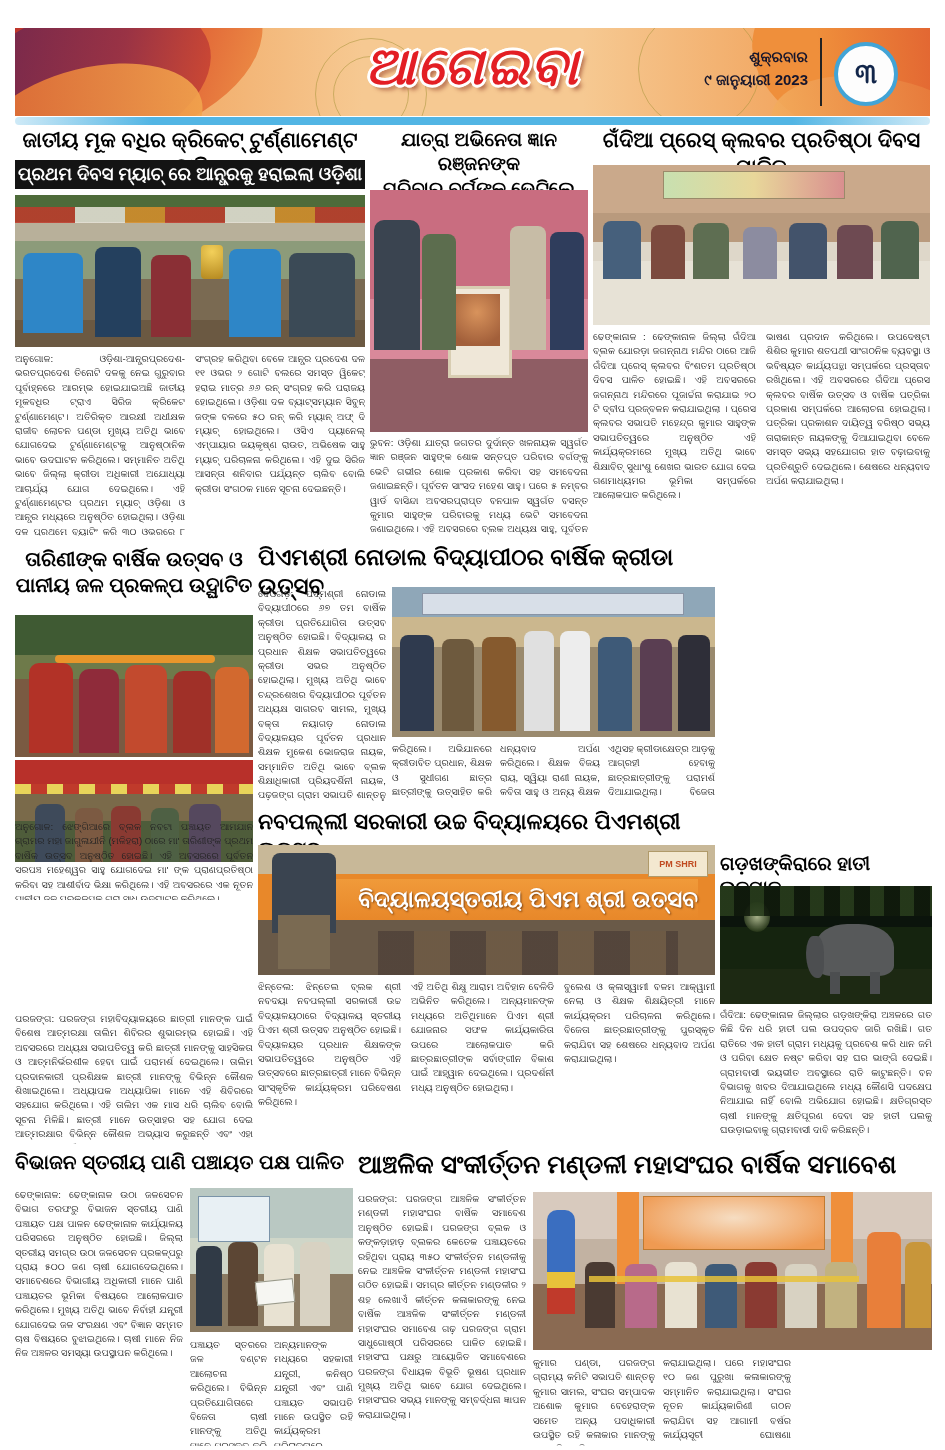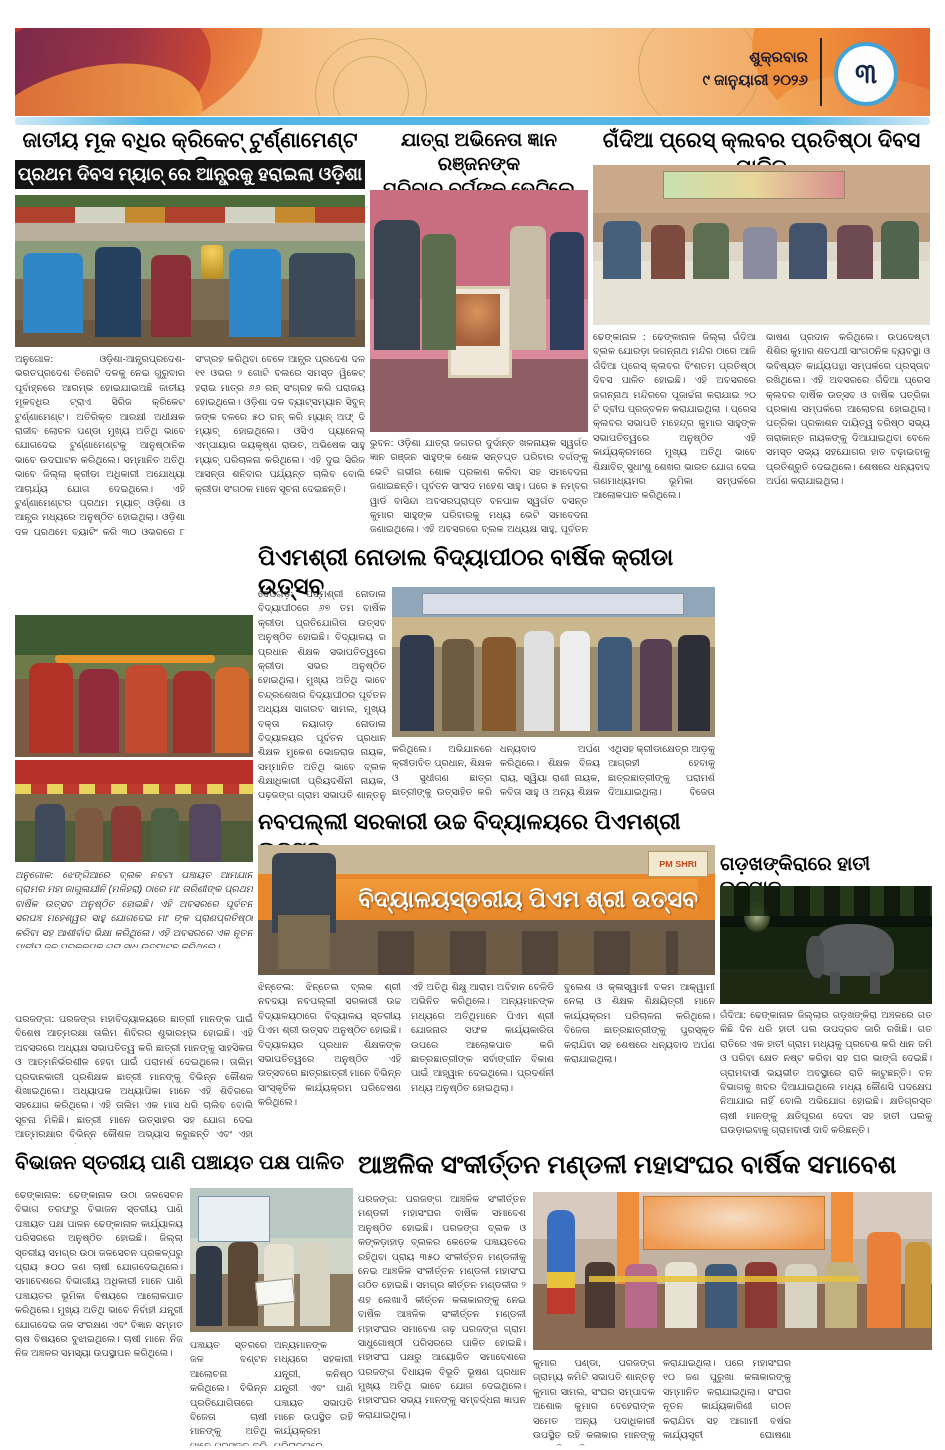--- a/index.html
+++ b/index.html
@@ -46,23 +46,24 @@
 
   <div id="masthead" class="abs">
     <div class="wave" style="left:-90px;top:-70px;width:340px;height:190px;background:linear-gradient(120deg,#a2242c,#d8452b 55%,#f09a4a);transform:rotate(-12deg);"></div>
     <div class="wave" style="left:-60px;top:-20px;width:260px;height:150px;background:linear-gradient(120deg,#5b2355,#8e2f49 60%,#d8452b);transform:rotate(-18deg);opacity:.85;"></div>
     <div class="wave" style="left:-40px;top:40px;width:230px;height:120px;background:linear-gradient(100deg,#e3692f,#f2a74f);transform:rotate(-14deg);opacity:.9;"></div>
     <div class="mandala" style="left:300px;top:10px;width:110px;height:110px;"></div>
     <div class="mandala" style="left:318px;top:28px;width:74px;height:74px;"></div>
     <div class="mandala" style="right:170px;top:-20px;width:120px;height:120px;"></div>
     <div class="wave" style="right:-80px;top:-50px;width:260px;height:170px;background:linear-gradient(250deg,#d8452b,#ef8f3b 70%);transform:rotate(14deg);"></div>
     <div class="wave" style="right:-60px;top:50px;width:220px;height:110px;background:linear-gradient(250deg,#e3692f,#f4b261);transform:rotate(10deg);opacity:.9;"></div>
+    <div id="logo">ଆଗେଇବା</div>
     <div id="date-block">
       <div>ଶୁକ୍ରବାର</div>
-      <div>୯ ଜାନୁୟାରୀ ୨୦୨୬</div>
+      <div>୯ ଜାନୁୟାରୀ 2023</div>
     </div>
     <div id="mast-divider"></div>
     <div id="page-circle">
       <span>୩</span>
     </div>
   </div>
   <div id="mast-strip" class="abs"></div>
 
   <div class="abs h" style="left:15px;top:127px;width:350px;font-size:21px;">ଜାତୀୟ ମୂକ ବଧିର କ୍ରିକେଟ୍ ଟୁର୍ଣ୍ଣାମେଣ୍ଟ ଉଦ୍ଘାଟିତ</div>
   <div class="abs subbar" style="left:15px;top:160px;width:350px;height:29px;line-height:29px;font-size:18px;">ପ୍ରଥମ ଦିବସ ମ୍ୟାଚ୍ ରେ ଆନ୍ଧ୍ରକୁ ହରାଇଲା ଓଡ଼ିଶା</div>
@@ -100,37 +101,41 @@
     <div class="pf" style="left:58px;top:60px;width:34px;height:54px;background:#7c4a3e;border-radius:8px 8px 0 0;"></div>
     <div class="pf" style="left:100px;top:58px;width:36px;height:56px;background:#5e6e52;border-radius:8px 8px 0 0;"></div>
     <div class="pf" style="left:150px;top:62px;width:34px;height:52px;background:#8c8ca0;border-radius:8px 8px 0 0;"></div>
     <div class="pf" style="left:196px;top:58px;width:38px;height:56px;background:#43536b;border-radius:8px 8px 0 0;"></div>
     <div class="pf" style="left:244px;top:60px;width:36px;height:54px;background:#6e4a52;border-radius:8px 8px 0 0;"></div>
     <div class="pf" style="left:288px;top:56px;width:38px;height:58px;background:#50644e;border-radius:8px 8px 0 0;"></div>
   </div>
   <div class="abs body-txt" style="left:593px;top:330px;width:163px;height:206px;">ଢେଙ୍କାନାଳ : ଢେଙ୍କାନାଳ ଜିଲ୍ଲା ଗଁଦିଆ ବ୍ଲକ ଯୋରଡ଼ା ଜଗନ୍ନାଥ ମନ୍ଦିର ଠାରେ ଆଜି ଗଁଦିଆ ପ୍ରେସ୍ କ୍ଲବର ବିଂଶତମ ପ୍ରତିଷ୍ଠା ଦିବସ ପାଳିତ ହୋଇଛି। ଏହି ଅବସରରେ ଜଗନ୍ନାଥ ମନ୍ଦିରରେ ପୂଜାର୍ଚ୍ଚନା କରାଯାଇ ୨୦ ଟି ଦ୍ବୀପ ପ୍ରଜ୍ବଳନ କରାଯାଇଥିଲା । ପ୍ରେସ କ୍ଲବର ସଭାପତି ମହେନ୍ଦ୍ର କୁମାର ସାହୁଙ୍କ ସଭାପତିତ୍ୱରେ ଅନୁଷ୍ଠିତ ଏହି କାର୍ଯ୍ୟକ୍ରମରେ ମୁଖ୍ୟ ଅତିଥି ଭାବେ ଶିକ୍ଷାବିତ୍ ସୁଧାଂଶୁ ଶେଖର ଭାରତ ଯୋଗ ଦେଇ ଗଣମାଧ୍ୟମର ଭୂମିକା ସମ୍ପର୍କରେ ଆଲୋକପାତ କରିଥିଲେ।</div>
   <div class="abs body-txt" style="left:766px;top:330px;width:164px;height:206px;">ଭାଷଣ ପ୍ରଦାନ କରିଥିଲେ। ଉପଦେଷ୍ଟା ଶିଶିର କୁମାର ଶତପଥୀ ସାଂଗଠନିକ ବ୍ୟବସ୍ଥା ଓ ଭବିଷ୍ୟତ କାର୍ଯ୍ୟପନ୍ଥା ସମ୍ପର୍କରେ ପ୍ରସ୍ତାବ ରଖିଥିଲେ। ଏହି ଅବସରରେ ଗଁଦିଆ ପ୍ରେସ କ୍ଲବର ବାର୍ଷିକ ଉତ୍ସବ ଓ ବାର୍ଷିକ ପତ୍ରିକା ପ୍ରକାଶ ସମ୍ପର୍କରେ ଆଲୋଚନା ହୋଇଥିଲା। ପତ୍ରିକା ପ୍ରକାଶନ ଦାୟିତ୍ୱ ବରିଷ୍ଠ ସଭ୍ୟ ତାରାକାନ୍ତ ନାୟକଙ୍କୁ ଦିଆଯାଇଥିବା ବେଳେ ସମସ୍ତ ସଭ୍ୟ ସହଯୋଗର ହାତ ବଢ଼ାଇବାକୁ ପ୍ରତିଶ୍ରୁତି ଦେଇଥିଲେ। ଶେଷରେ ଧନ୍ୟବାଦ ଅର୍ପଣ କରାଯାଇଥିଲା।</div>
 
+  <div class="abs h" style="left:15px;top:547px;width:238px;font-size:20px;">
+    <div>ତାରିଣୀଙ୍କ ବାର୍ଷିକ ଉତ୍ସବ ଓ</div>
+    <div>ପାନୀୟ ଜଳ ପ୍ରକଳ୍ପ ଉଦ୍ଘାଟିତ</div>
+  </div>
   <div class="photo" style="left:15px;top:615px;width:238px;height:142px;background:linear-gradient(180deg,#3f5a33 0 28%,#6e7a4a 28% 45%,#7a5a42 45% 100%);">
     <div class="pf" style="left:14px;top:48px;width:44px;height:90px;background:#b23227;border-radius:10px 10px 0 0;"></div>
     <div class="pf" style="left:64px;top:54px;width:40px;height:84px;background:#8f2b3a;border-radius:10px 10px 0 0;"></div>
     <div class="pf" style="left:110px;top:50px;width:42px;height:88px;background:#c24a2e;border-radius:10px 10px 0 0;"></div>
     <div class="pf" style="left:158px;top:56px;width:38px;height:82px;background:#a03028;border-radius:10px 10px 0 0;"></div>
     <div class="pf" style="left:200px;top:52px;width:34px;height:86px;background:#d2692f;border-radius:10px 10px 0 0;"></div>
     <div class="pf" style="left:40px;top:40px;width:160px;height:8px;background:#e8962b;border-radius:4px;"></div>
   </div>
   <div class="photo" style="left:15px;top:760px;width:238px;height:102px;background:linear-gradient(180deg,#b8302a 0 30%,#7a6a4a 30% 60%,#4e5c3a 60% 100%);">
     <div class="pf" style="left:0;top:24px;width:238px;height:10px;background:repeating-linear-gradient(90deg,#e8d45a 0 16px,#c03a2b 16px 32px);"></div>
     <div class="pf" style="left:20px;top:44px;width:30px;height:58px;background:#3e4a5a;border-radius:8px 8px 0 0;"></div>
     <div class="pf" style="left:60px;top:48px;width:28px;height:54px;background:#7c5a42;border-radius:8px 8px 0 0;"></div>
     <div class="pf" style="left:96px;top:46px;width:30px;height:56px;background:#8a3a32;border-radius:8px 8px 0 0;"></div>
     <div class="pf" style="left:136px;top:48px;width:28px;height:54px;background:#4e6044;border-radius:8px 8px 0 0;"></div>
     <div class="pf" style="left:174px;top:44px;width:32px;height:58px;background:#55485e;border-radius:8px 8px 0 0;"></div>
   </div>
-  <div class="abs body-txt" style="left:15px;top:868px;width:238px;height:80px;font-style:italic;">ଅନୁଗୋଳ: ଝେଙ୍ଗିଆରେ ବ୍ଲକ ନବଟା ପଞ୍ଚାୟତ ଆମଯାନ ଗ୍ରାମର ମହା ଜାଗୁଳାଯୀନି (ମଳିହରା) ଠାରେ ମା' ତାରିଣୀଙ୍କ ପ୍ରଥମ ବାର୍ଷିକ ଉତ୍ସବ ଅନୁଷ୍ଠିତ ହୋଇଛି। ଏହି ଅବସରରେ ପୂର୍ବତନ ସରପଞ୍ଚ ମହେଶ୍ୱର ସାହୁ ଯୋଗଦେଇ ମା' ଙ୍କ ପ୍ରାଣପ୍ରତିଷ୍ଠା କରିବା ସହ ଆଶୀର୍ବାଦ ଭିକ୍ଷା କରିଥିଲେ। ଏହି ଅବସରରେ ଏକ ନୂତନ ପାନୀୟ ଜଳ ପ୍ରକଳ୍ପକୁ ଗ୍ରା ସାଧୁ ଉଦଘାଟନ କରିଥିଲେ।</div>
+  <div class="abs body-txt" style="left:15px;top:820px;width:238px;height:80px;">ଅନୁଗୋଳ: ଝେଙ୍ଗିଆରେ ବ୍ଲକ ନବଟା ପଞ୍ଚାୟତ ଆମଯାନ ଗ୍ରାମର ମହା ଜାଗୁଳାଯୀନି (ମଳିହରା) ଠାରେ ମା' ତାରିଣୀଙ୍କ ପ୍ରଥମ ବାର୍ଷିକ ଉତ୍ସବ ଅନୁଷ୍ଠିତ ହୋଇଛି। ଏହି ଅବସରରେ ପୂର୍ବତନ ସରପଞ୍ଚ ମହେଶ୍ୱର ସାହୁ ଯୋଗଦେଇ ମା' ଙ୍କ ପ୍ରାଣପ୍ରତିଷ୍ଠା କରିବା ସହ ଆଶୀର୍ବାଦ ଭିକ୍ଷା କରିଥିଲେ। ଏହି ଅବସରରେ ଏକ ନୂତନ ପାନୀୟ ଜଳ ପ୍ରକଳ୍ପକୁ ଗ୍ରା ସାଧୁ ଉଦଘାଟନ କରିଥିଲେ।</div>
 
   <div class="abs body-txt" style="left:15px;top:1012px;width:238px;height:132px;">ପରଜଙ୍ଗ: ପରଜଙ୍ଗ ମହାବିଦ୍ୟାଳୟରେ ଛାତ୍ରୀ ମାନଙ୍କ ପାଇଁ ବିଶେଷ ଆତ୍ମରକ୍ଷା ତାଲିମ ଶିବିରର ଶୁଭାରମ୍ଭ ହୋଇଛି। ଏହି ଅବସରରେ ଅଧ୍ୟକ୍ଷ ସଭାପତିତ୍ୱ କରି ଛାତ୍ରୀ ମାନଙ୍କୁ ସାହସିକତା ଓ ଆତ୍ମନିର୍ଭରଶୀଳ ହେବା ପାଇଁ ପରାମର୍ଶ ଦେଇଥିଲେ। ତାଲିମ ପ୍ରଦାନକାରୀ ପ୍ରଶିକ୍ଷକ ଛାତ୍ରୀ ମାନଙ୍କୁ ବିଭିନ୍ନ କୌଶଳ ଶିଖାଇଥିଲେ। ଅଧ୍ୟାପକ ଅଧ୍ୟାପିକା ମାନେ ଏହି ଶିବିରରେ ସହଯୋଗ କରିଥିଲେ। ଏହି ତାଲିମ ଏକ ମାସ ଧରି ଚାଲିବ ବୋଲି ସୂଚନା ମିଳିଛି। ଛାତ୍ରୀ ମାନେ ଉତ୍ସାହର ସହ ଯୋଗ ଦେଇ ଆତ୍ମରକ୍ଷାର ବିଭିନ୍ନ କୌଶଳ ଅଭ୍ୟାସ କରୁଛନ୍ତି ଏବଂ ଏହା ସେମାନଙ୍କ ପାଇଁ ଅତ୍ୟନ୍ତ ଉପଯୋଗୀ ହେବ ବୋଲି ମତ ପ୍ରକାଶ ପାଇଛି।</div>
 
   <div class="abs h" style="left:258px;top:543px;width:457px;font-size:23px;text-align:left;">ପିଏମଶ୍ରୀ ନୋଡାଲ ବିଦ୍ୟାପୀଠର ବାର୍ଷିକ କ୍ରୀଡା ଉତ୍ସବ</div>
   <div class="abs body-txt" style="left:258px;top:587px;width:128px;height:215px;">ଦେଓଗଡ଼: ପଦ୍ମଶ୍ରୀ ନୋଡାଲ ବିଦ୍ୟାପୀଠରେ ୬୭ ତମ ବାର୍ଷିକ କ୍ରୀଡା ପ୍ରତିଯୋଗିତା ଉତ୍ସବ ଅନୁଷ୍ଠିତ ହୋଇଛି। ବିଦ୍ୟାଳୟ ର ପ୍ରଧାନ ଶିକ୍ଷକ ସଭାପତିତ୍ୱରେ କ୍ରୀଡା ସଭର ଅନୁଷ୍ଠିତ ହୋଇଥିଲା। ମୁଖ୍ୟ ଅତିଥି ଭାବେ ଚନ୍ଦ୍ରଶେଖର ବିଦ୍ୟାପୀଠର ପୂର୍ବତନ ଅଧ୍ୟକ୍ଷ ସାଗରବ ସାମଲ, ମୁଖ୍ୟ ବକ୍ତା ନୟାଗଡ଼ ନୋଡାଲ ବିଦ୍ୟାଳୟର ପୂର୍ବତନ ପ୍ରଧାନ ଶିକ୍ଷକ ମୁକେଶ ଭୋଜରାଜ ନାୟକ, ସମ୍ମାନିତ ଅତିଥି ଭାବେ ବ୍ଲକ ଶିକ୍ଷାଧିକାରୀ ପ୍ରିୟଦର୍ଶିନୀ ନାୟକ, ପଢ଼ଜଙ୍ଗ ଗ୍ରାମ ସଭାପତି ଶାନ୍ତନୁ କୁମାର ସାମଲ, ପୂର୍ବତନ ଶିକ୍ଷକ ପଦ୍ମନାଭ ବଳସେବଦେବ ଯୋଗଦେଇ କ୍ରୀଡାର ଗୁରୁତ୍ୱ ବିଷୟରେ ଆଲୋକପାତ କରିଥିଲେ।</div>
   <div class="photo" style="left:392px;top:587px;width:323px;height:150px;background:linear-gradient(180deg,#8fa7b8 0 20%,#cbb78e 20% 40%,#9a8a6e 40% 100%);">
     <div class="pf" style="left:30px;top:6px;width:260px;height:20px;background:#d8dfe8;border:1px solid #8a94a5;color:#b02020;font-size:9px;text-align:center;line-height:20px;font-weight:bold;"></div>
     <div class="pf" style="left:8px;top:48px;width:34px;height:96px;background:#2f3a4e;border-radius:8px 8px 0 0;"></div>
     <div class="pf" style="left:50px;top:52px;width:32px;height:92px;background:#6e5a3e;border-radius:8px 8px 0 0;"></div>
     <div class="pf" style="left:90px;top:50px;width:34px;height:94px;background:#865a2e;border-radius:8px 8px 0 0;"></div>

